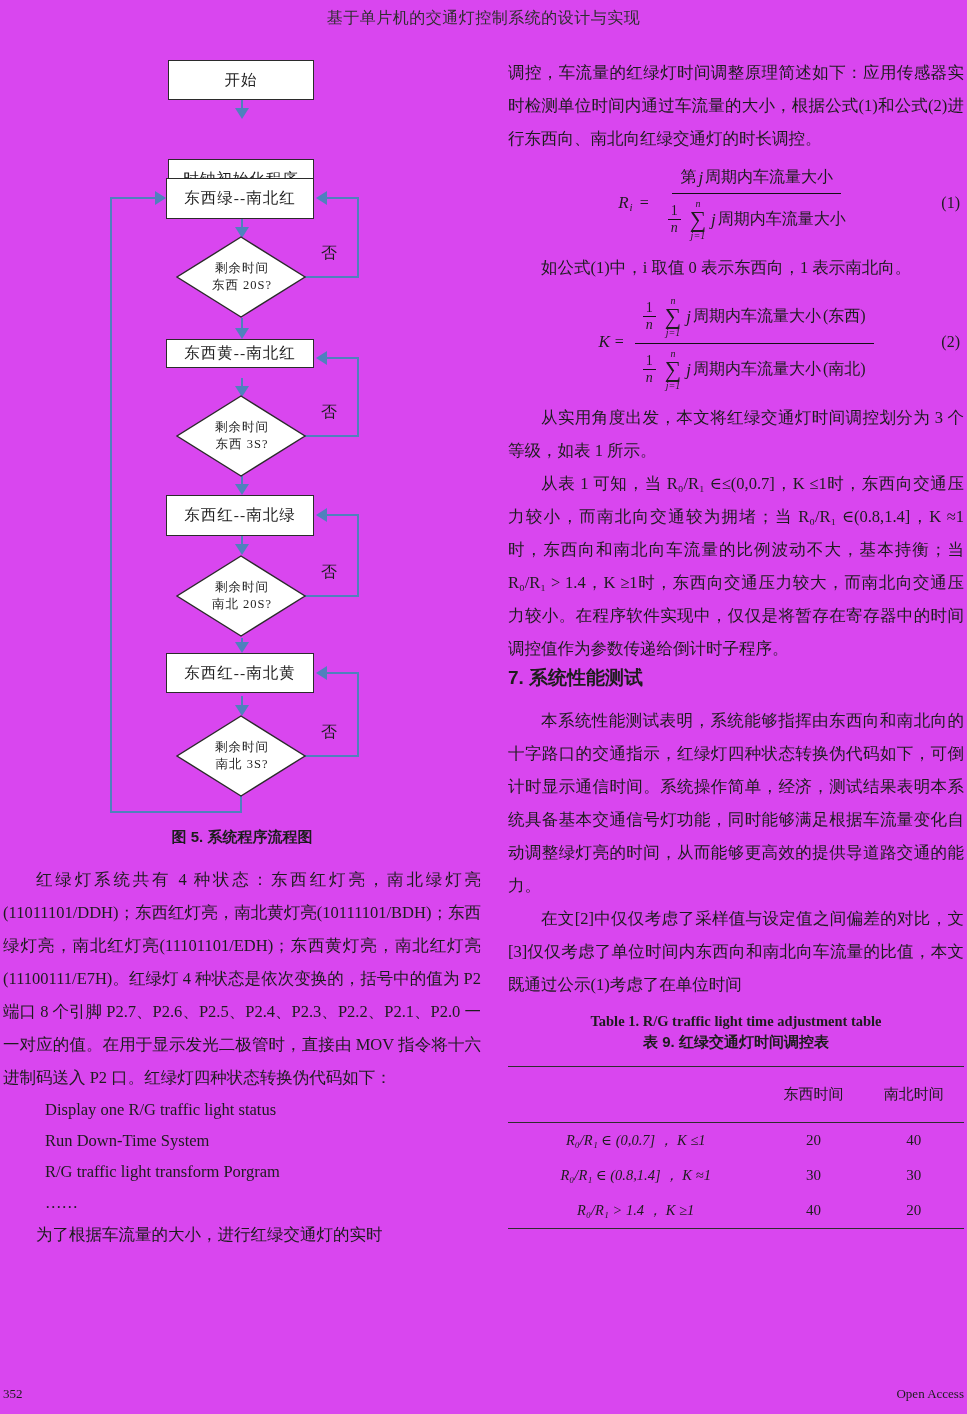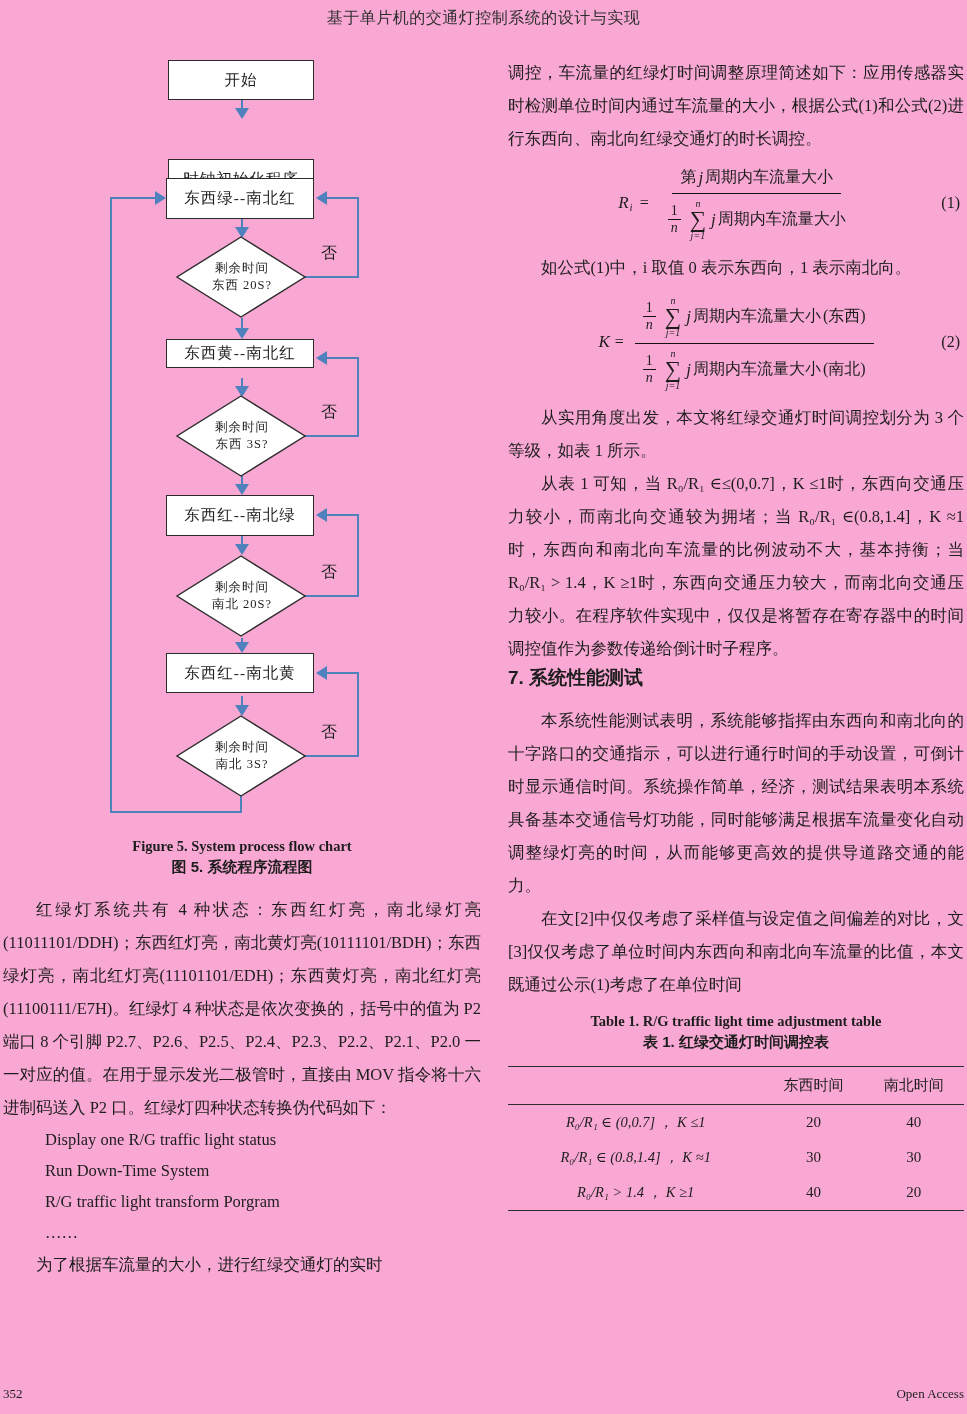--- a/index.html
+++ b/index.html
@@ -1,18 +1,18 @@
 <!DOCTYPE html>
 <html><head>
 <meta charset="utf-8">
 <style>
   html,body { margin:0; padding:0; background:#e8e8e8; }
   .page {
     position:relative; width:967px; height:1414px; margin:0 auto;
-    background:#f9a8d4; overflow:hidden;
+    background:#d946ef; overflow:hidden;
     font-family:"Liberation Serif","DejaVu Serif",serif; color:#1d1d1d;
   }
   .header-title {
     position:absolute; top:8px; left:0; width:100%;
     text-align:center; font-size:16px; color:#2f2f2f; letter-spacing:0.5px;
   }
   .columns { position:absolute; top:55px; left:3px; width:961px; display:flex; }
   .col-left  { width:478px; }
   .col-right { width:456px; margin-left:27px; padding-top:1px; }
 
@@ -64,21 +64,21 @@
 
   .h7 { font-family:"Liberation Sans","DejaVu Sans",sans-serif;
         font-weight:bold; font-size:19px; margin:0 0 13px; }
 
   
   .tbl-cap-en { text-align:center; font-weight:bold; font-size:14.5px; margin-top:12px; }
   .tbl-cap-zh { text-align:center; font-weight:bold; font-size:15px;
                 font-family:"Liberation Sans","DejaVu Sans",sans-serif; margin-top:3px; }
   table.tbl1 { width:100%; border-collapse:collapse; margin-top:14px;
                border-top:1.6px solid #2e2e2e; border-bottom:1.6px solid #2e2e2e; }
-  .tbl1 th { font-weight:normal; font-size:15px; padding:9px 2px;
+  .tbl1 th { font-weight:normal; font-size:15px; padding:18px 2px;
              border-bottom:1.2px solid #2e2e2e; text-align:center; }
   .tbl1 td { font-size:15px; padding:8px 2px; text-align:center; }
   .tbl1 td.cond { font-style:italic; font-size:14.5px; }
   .c-cond { width:56%; } .c-ew { width:22%; } .c-ns { width:22%; }
 
   .footer { position:absolute; left:3px; right:3px; top:1386px;
             display:flex; justify-content:space-between; font-size:13px; }
 </style>
 </head>
 <body>
@@ -159,21 +159,20 @@
           <div>剩余时间</div>
             <div>南北 3S?</div>
         </div>
 
         <span class="fc-no" style="left:318px; top:188px;">否</span>
         <span class="fc-no" style="left:318px; top:347px;">否</span>
         <span class="fc-no" style="left:318px; top:507px;">否</span>
         <span class="fc-no" style="left:318px; top:667px;">否</span>
       </div>
 
-      <div class="cap-en">Figure 5. System process flow chart</div>
       <div class="cap-zh">图 5.  系统程序流程图</div>
 
       <p class="para indent left-para1">红绿灯系统共有 4 种状态：东西红灯亮，南北绿灯亮(11011101/DDH)；东西红灯亮，南北黄灯亮(10111101/BDH)；东西绿灯亮，南北红灯亮(11101101/EDH)；东西黄灯亮，南北红灯亮(11100111/E7H)。红绿灯 4 种状态是依次变换的，括号中的值为 P2 端口 8 个引脚 P2.7、P2.6、P2.5、P2.4、P2.3、P2.2、P2.1、P2.0 一一对应的值。在用于显示发光二极管时，直接由 MOV 指令将十六进制码送入 P2 口。红绿灯四种状态转换伪代码如下：</p>
 
       <div class="code-block">
         <div class="code-line">Display one R/G traffic light status</div>
         <div class="code-line">Run Down-Time System</div>
         <div class="code-line">R/G traffic light transform Porgram</div>
         <div class="code-line">……</div>
       </div>
@@ -252,25 +251,25 @@
           </span>
         </span>
         <span class="eqno">(2)</span>
       </div>
 
       <p class="para indent">从实用角度出发，本文将红绿交通灯时间调控划分为 3 个等级，如表 1 所示。</p>
       <p class="para indent">从表 1 可知，当 R₀/R₁ ∈≤(0,0.7]，K ≤1时，东西向交通压力较小，而南北向交通较为拥堵；当 R₀/R₁ ∈(0.8,1.4]，K ≈1时，东西向和南北向车流量的比例波动不大，基本持衡；当 R₀/R₁ &gt; 1.4，K ≥1时，东西向交通压力较大，而南北向交通压力较小。在程序软件实现中，仅仅是将暂存在寄存器中的时间调控值作为参数传递给倒计时子程序。</p>
 
       <h2 class="h7">7.  系统性能测试</h2>
 
-      <p class="para indent">本系统性能测试表明，系统能够指挥由东西向和南北向的十字路口的交通指示，可以进行通行时间的手动设置，可倒计时显示通信时间。系统操作简单，经济，测试结果表明本系统具备基本交通信号灯功能，同时能够满足根据车流量变化自动调整绿灯亮的时间，从而能够更高效的提供导道路交通的能力。</p>
+      <p class="para indent">本系统性能测试表明，系统能够指挥由东西向和南北向的十字路口的交通指示，红绿灯四种状态转换伪代码如下，可倒计时显示通信时间。系统操作简单，经济，测试结果表明本系统具备基本交通信号灯功能，同时能够满足根据车流量变化自动调整绿灯亮的时间，从而能够更高效的提供导道路交通的能力。</p>
       <p class="para indent">在文[2]中仅仅考虑了采样值与设定值之间偏差的对比，文[3]仅仅考虑了单位时间内东西向和南北向车流量的比值，本文既通过公示(1)考虑了在单位时间</p>
 
       <div class="tbl-cap-en">Table 1. R/G traffic light time adjustment table</div>
-      <div class="tbl-cap-zh">表 1.  红绿交通灯时间调控表</div>
+      <div class="tbl-cap-zh">表 9.  红绿交通灯时间调控表</div>
 
       <table class="tbl1">
         <colgroup>
             <col class="c-cond">
             <col class="c-ew">
             <col class="c-ns">
           </colgroup>
         <thead>
           <tr>
             <th></th>

